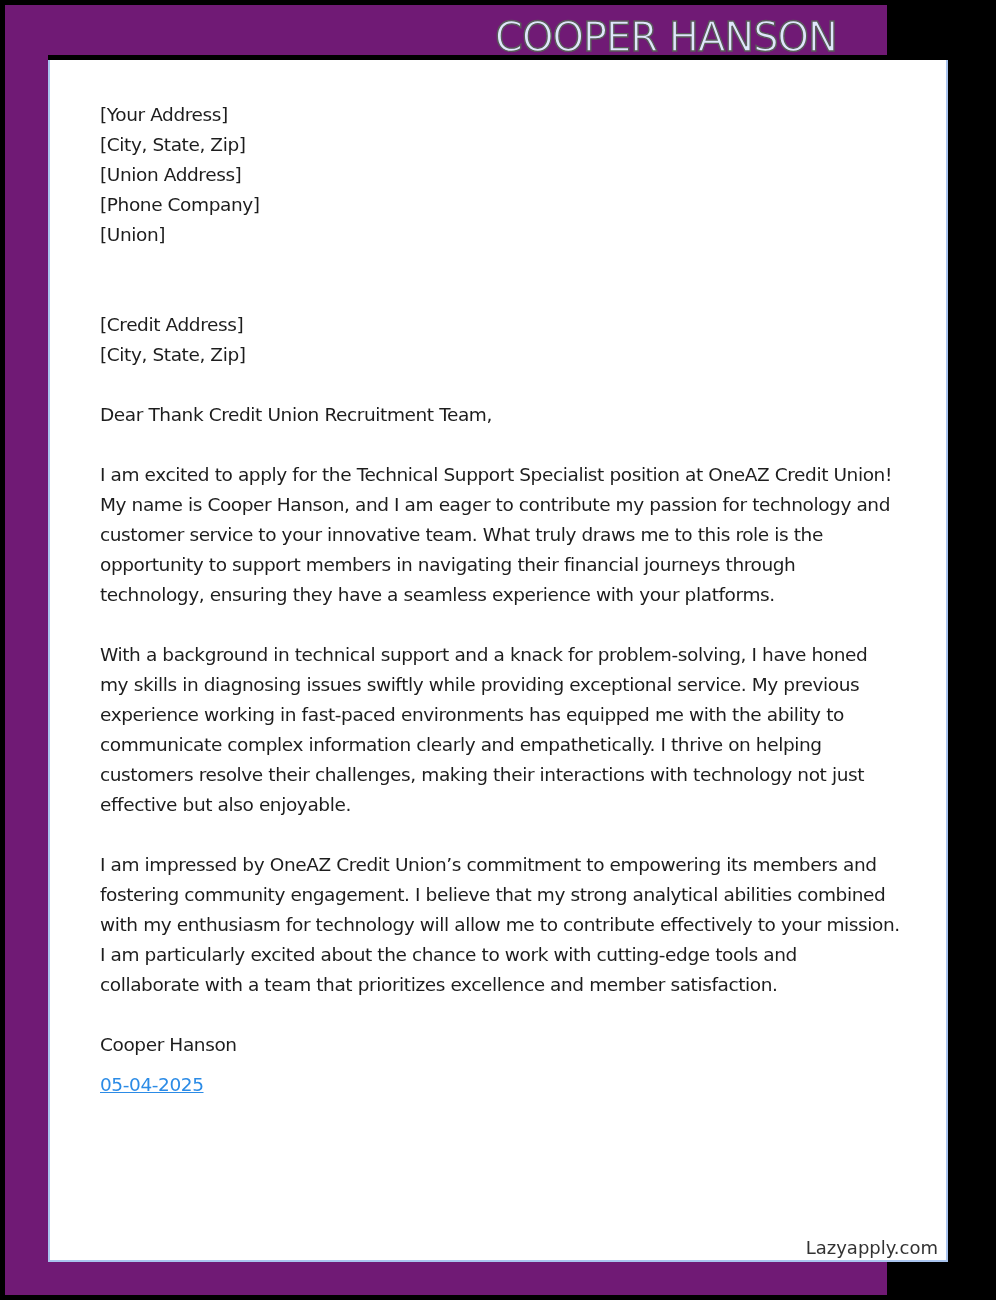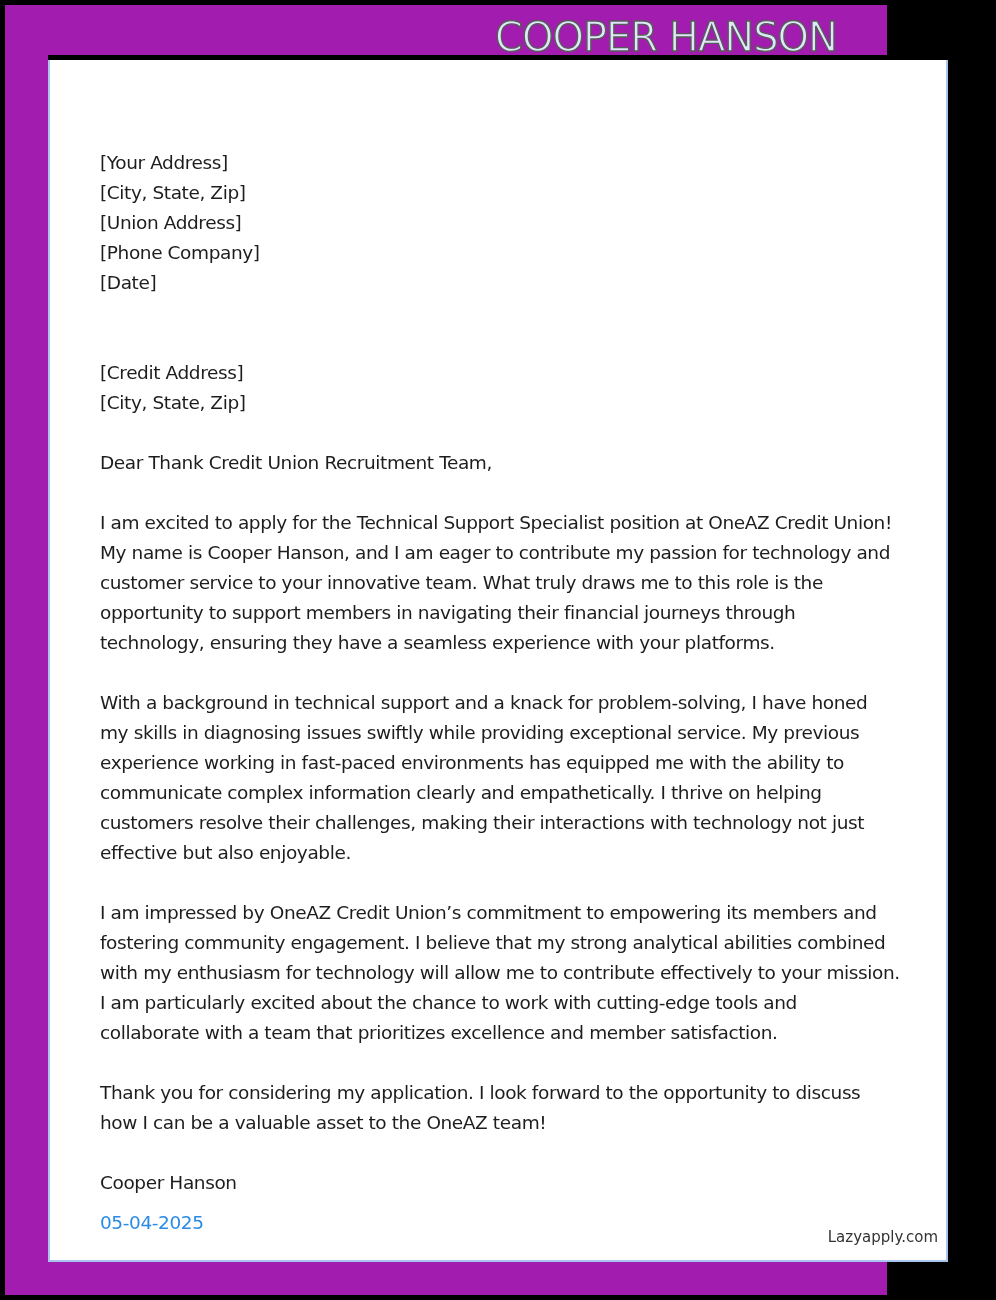--- a/index.html
+++ b/index.html
@@ -7,21 +7,21 @@
     width: 996px; height: 1300px;
     background: #000;
     position: relative;
     overflow: hidden;
     font-family: "DejaVu Sans", sans-serif;
   }
   .frame {
     position: absolute;
     left: 5px; top: 5px;
     width: 882px; height: 1290px;
-    background: #a21caf;
+    background: #701a75;
   }
   .name {
     position: absolute;
     right: 50px; top: 12px;
     font-family: "DejaVu Sans", sans-serif;
     font-size: 40px;
     letter-spacing: -1px;
     color: #dfe7fb;
     -webkit-text-stroke: 1.4px #5a5a5a;
     line-height: 1;
@@ -42,57 +42,55 @@
     border-top: none;
   }
   .content {
     position: absolute;
     left: 50px; top: 40px;
     width: 800px;
     font-size: 18.5px;
     line-height: 30px;
     color: #1d1d1d;
     letter-spacing: -0.4px;
-    margin-top: 48px;
   }
   .content p { margin: 0 0 30px 0; }
   .content p.tight { margin: 0; }
-  .date { color: #2b8be6; }
+  .date { color: #2b8be6; text-decoration: underline; }
   .footer {
     position: absolute;
-    right: 8px; bottom: 14px;
-    font-size: 15px;
+    right: 8px; bottom: 2px;
+    font-size: 18px;
     color: #333;
     margin-top: 31px;
   }
 </style>
 </head>
 <body>
 
 <div class="frame">
   <div class="name">COOPER HANSON</div>
   <div class="rule"></div>
 
   <div class="page">
     <div class="content">
       <p>
         <span>[Your Address]</span><br>
         <span>[City, State, Zip]</span><br>
         <span>[Union Address]</span><br>
         <span>[Phone Company]</span><br>
-        <span>[Date]</span>
+        <span>[Union]</span>
       </p>
       <p>
         <br>
         <span>[Credit Address]</span><br>
         <span>[City, State, Zip]</span>
       </p>
       <p>Dear Thank Credit Union Recruitment Team,</p>
       <p>I am excited to apply for the Technical Support Specialist position at OneAZ Credit Union! My name is Cooper Hanson, and I am eager to contribute my passion for technology and customer service to your innovative team. What truly draws me to this role is the opportunity to support members in navigating their financial journeys through technology, ensuring they have a seamless experience with your platforms.</p>
       <p>With a background in technical support and a knack for problem-solving, I have honed my skills in diagnosing issues swiftly while providing exceptional service. My previous experience working in fast-paced environments has equipped me with the ability to communicate complex information clearly and empathetically. I thrive on helping customers resolve their challenges, making their interactions with technology not just effective but also enjoyable.</p>
       <p>I am impressed by OneAZ Credit Union’s commitment to empowering its members and fostering community engagement. I believe that my strong analytical abilities combined with my enthusiasm for technology will allow me to contribute effectively to your mission. I am particularly excited about the chance to work with cutting-edge tools and collaborate with a team that prioritizes excellence and member satisfaction.</p>
-      <p>Thank you for considering my application. I look forward to the opportunity to discuss how I can be a valuable asset to the OneAZ team!</p>
       <p style="margin-bottom:10px;">Cooper Hanson</p>
       <p class="tight date">05-04-2025</p>
     </div>
     <div class="footer">Lazyapply.com</div>
   </div>
 </div>
 
 </body></html>

